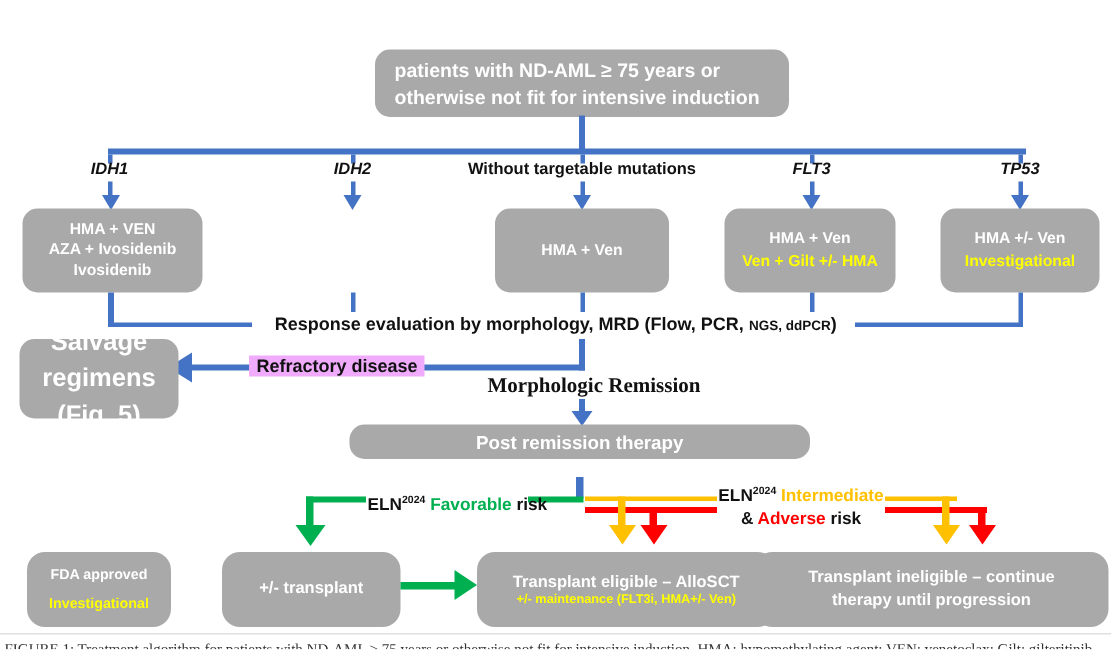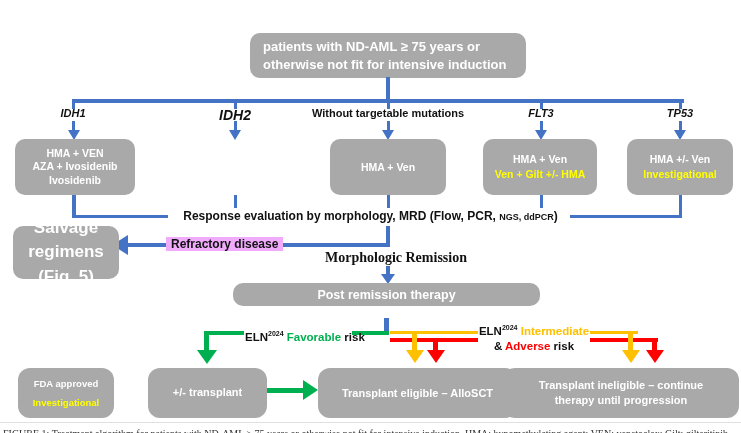--- a/index.html
+++ b/index.html
@@ -41,21 +41,21 @@
   <div class="seg blue-bg" style="left:386px;top:77px;width:4px;height:24px;"></div>
   <div class="seg blue-bg" style="left:72px;top:99px;width:612px;height:4px;"></div>
 
   <div class="seg blue-bg" style="left:72px;top:103px;width:3px;height:6px;"></div>
   <div class="seg blue-bg" style="left:233.5px;top:103px;width:3px;height:6px;"></div>
   <div class="seg blue-bg" style="left:386.5px;top:103px;width:3px;height:6px;"></div>
   <div class="seg blue-bg" style="left:539.5px;top:103px;width:3px;height:6px;"></div>
   <div class="seg blue-bg" style="left:678.5px;top:103px;width:3px;height:6px;"></div>
 
   <div class="lbl italic" style="left:13px;top:107px;width:120px;font-size:11px;">IDH1</div>
-  <div class="lbl italic" style="left:175px;top:107px;width:120px;font-size:14px;">IDH2</div>
+  <div class="lbl italic" style="left:175px;top:107px;width:120px;font-size:11px;">IDH2</div>
   <div class="lbl" style="left:278px;top:107px;width:220px;font-size:11px;">Without targetable mutations</div>
   <div class="lbl italic" style="left:481px;top:107px;width:120px;font-size:11px;">FLT3</div>
   <div class="lbl italic" style="left:620px;top:107px;width:120px;font-size:11px;">TP53</div>
 
   <div class="seg blue-bg" style="left:72px;top:121px;width:3px;height:10px;"></div>
   <div class="tri ah-down-blue" style="left:67.5px;top:130px;"></div>
   <div class="seg blue-bg" style="left:233.5px;top:121px;width:3px;height:10px;"></div>
   <div class="tri ah-down-blue" style="left:229px;top:130px;"></div>
   <div class="seg blue-bg" style="left:386.5px;top:121px;width:3px;height:10px;"></div>
   <div class="tri ah-down-blue" style="left:382px;top:130px;"></div>
@@ -157,20 +157,21 @@
 
   <div class="box" style="left:148px;top:368px;width:119px;height:50px;font-size:11px;line-height:1.4;border-radius:12px;">
     <div>+/- transplant</div>
   </div>
 
   <div class="seg green-bg" style="left:267px;top:388px;width:38px;height:5px;"></div>
   <div class="tri ah-right-green" style="left:303px;top:380px;"></div>
 
   <div class="box" style="left:318px;top:368px;width:199px;height:50px;border-radius:12px;">
     <div style="font-size:11px;">Transplant eligible – AlloSCT</div>
+    <div class="yellow-text" style="font-size:8.5px;">+/- maintenance (FLT3i, HMA+/- Ven)</div>
   </div>
 
   <div class="box" style="left:503px;top:368px;width:236px;height:50px;font-size:11px;line-height:1.4;border-radius:12px;">
     <div>Transplant ineligible – continue</div>
     <div>therapy until progression</div>
   </div>
 
   <div class="seg" style="left:0;top:422px;width:741px;height:1px;background:#e0e0e0;"></div>
   <div class="caption-clip">
     <div>FIGURE 1: Treatment algorithm for patients with ND-AML ≥ 75 years or otherwise not fit for intensive induction. HMA: hypomethylating agent; VEN: venetoclax; Gilt: gilteritinib.</div>

